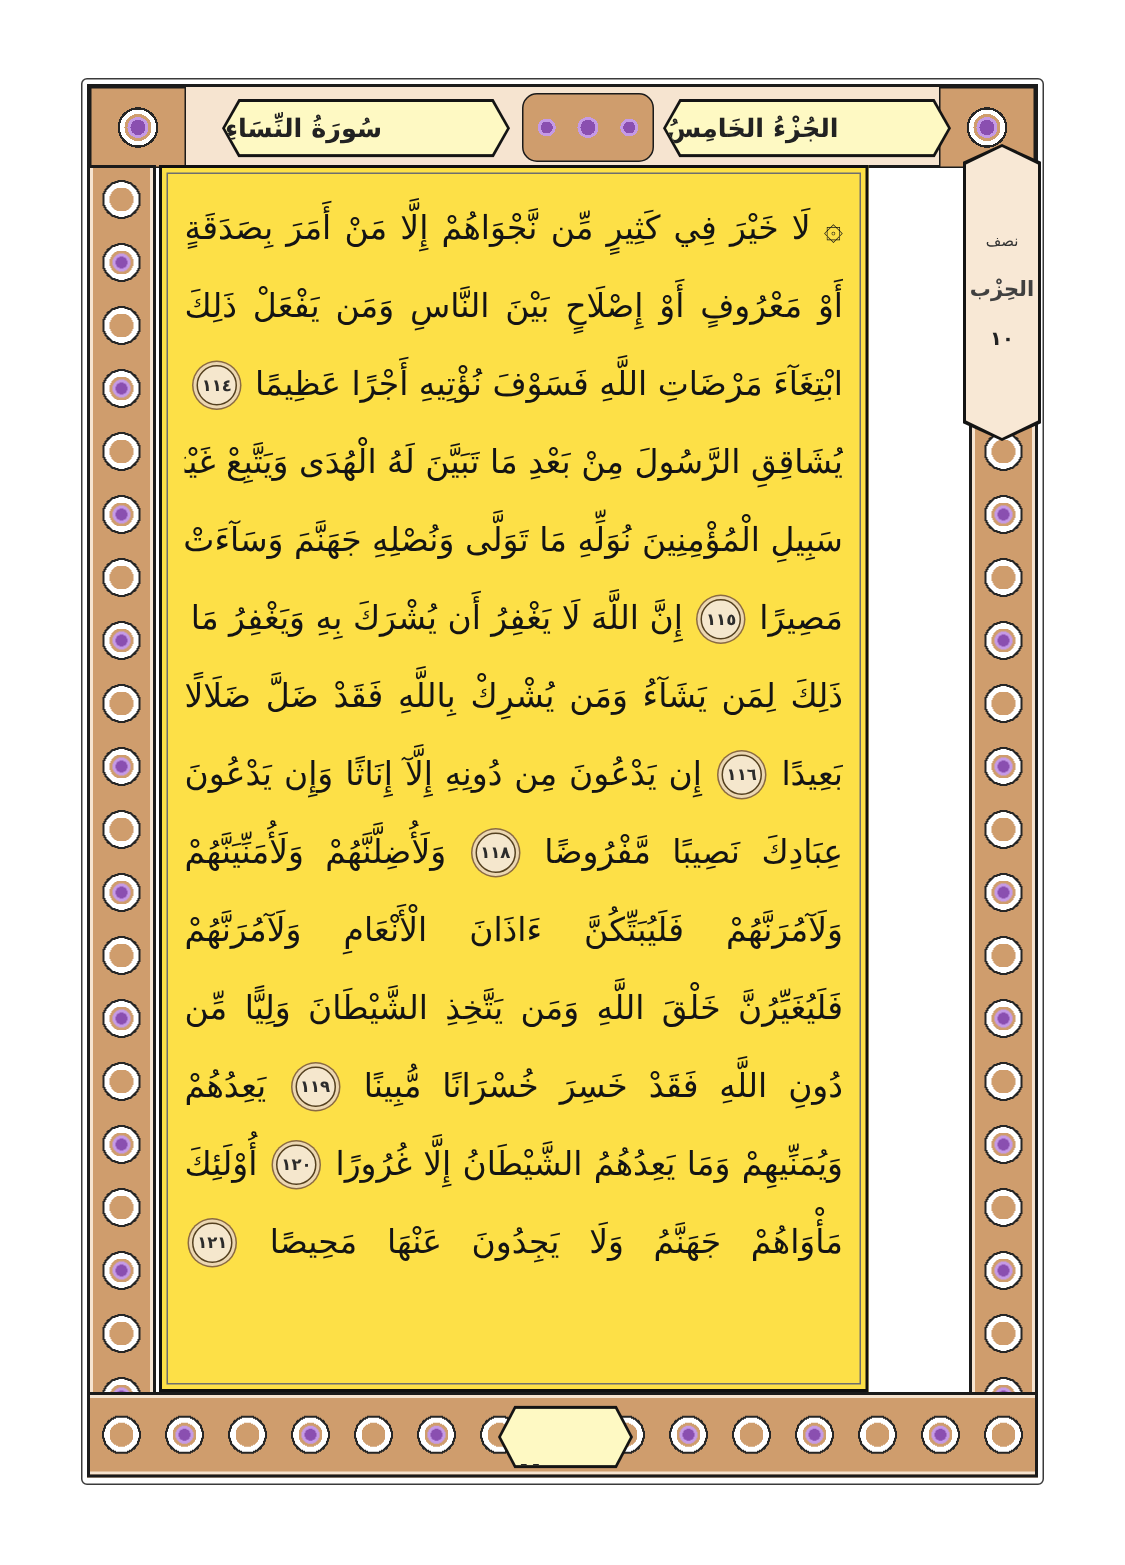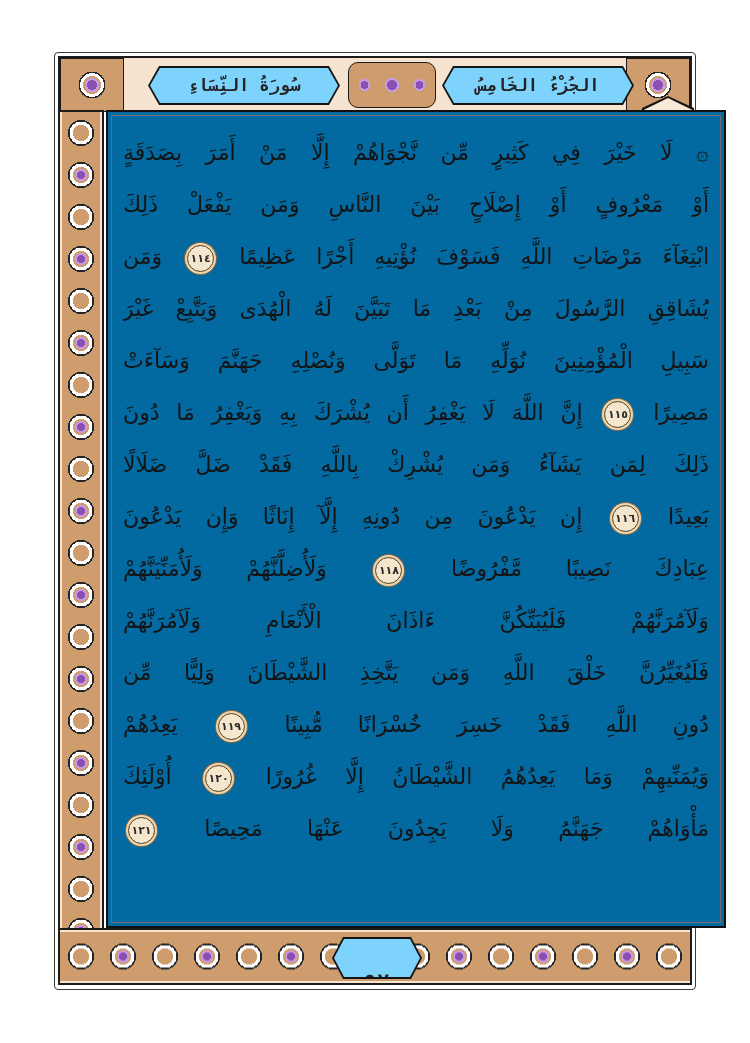--- a/index.html
+++ b/index.html
@@ -39,42 +39,42 @@
   .center-orn{position:absolute;left:288px;top:4px;width:86px;height:44px;background-color:#cf9d6d;
       border:1px solid #1b1b1b;border-radius:10px;
       background-image:
         radial-gradient(circle at 18% 50%, #8a4fb0 0 4px, #c59ae6 4px 6px, rgba(0,0,0,0) 6px),
         radial-gradient(circle at 50% 50%, #8a4fb0 0 5px, #c59ae6 5px 7px, rgba(0,0,0,0) 7px),
         radial-gradient(circle at 82% 50%, #8a4fb0 0 4px, #c59ae6 4px 6px, rgba(0,0,0,0) 6px);}
 
   
   .cartouche{position:absolute;background:#141414;
       clip-path:polygon(11px 0, calc(100% - 11px) 0, 100% 50%, calc(100% - 11px) 100%, 11px 100%, 0 50%);}
-  .cart-in{position:absolute;inset:2px;background:#7dd3fc;
+  .cart-in{position:absolute;inset:2px;background:#fef9c3;
       clip-path:polygon(10px 0, calc(100% - 10px) 0, 100% 50%, calc(100% - 10px) 100%, 10px 100%, 0 50%);
-      display:flex;align-items:center;justify-content:center;font-family:Liberation Mono, monospace;}
+      display:flex;align-items:center;justify-content:flex-end;}
   .surah-cart{left:88px;top:8px;width:192px;height:39px;}
   .juz-cart{left:382px;top:8px;width:192px;height:39px;}
   .cart-in span{font-size:17px;font-weight:bold;color:#222;}
   .page-cart{left:272px;top:7px;width:90px;height:42px;}
   .page-cart .cart-in span{font-size:21px;margin-top:48px;}
 
   
   .hizb{position:absolute;left:642px;top:96px;width:52px;height:198px;background:#141414;
       clip-path:polygon(50% 0, 100% 6%, 100% 94%, 50% 100%, 0 94%, 0 6%);}
   .hizb-in{position:absolute;inset:2px;background:#f8e8d5;
       clip-path:polygon(50% 0, 100% 6%, 100% 94%, 50% 100%, 0 94%, 0 6%);
       display:flex;flex-direction:column;align-items:center;justify-content:center;gap:18px;}
   .hizb-in .hz1{font-size:10px;color:#333;}
   .hizb-in .hz2{font-size:14px;font-weight:bold;color:#404040;}
   .hizb-in .hz3{font-size:13px;font-weight:bold;color:#222;}
 
   
-  .textframe{position:absolute;left:106px;top:110px;width:620px;height:818px;
-      background:#0369a1;border:2.5px solid #101010;box-sizing:border-box;}
+  .textframe{position:absolute;left:106px;top:110px;width:473px;height:818px;
+      background:#fde047;border:2.5px solid #101010;box-sizing:border-box;}
   .textframe::after{content:"";position:absolute;inset:3px;border:1px solid #6e6e6e;pointer-events:none;}
 
   .lines{position:absolute;left:15px;right:15px;top:15px;}
   .line{height:52px;line-height:52px;font-size:22px;color:#141414;direction:rtl;
         text-align:justify;text-align-last:justify;white-space:nowrap;overflow:hidden;}
   .seg{font-weight:500;}
 
   
   .ayah{display:inline-flex;align-items:center;justify-content:center;
         min-width:25px;height:25px;border-radius:50%;

